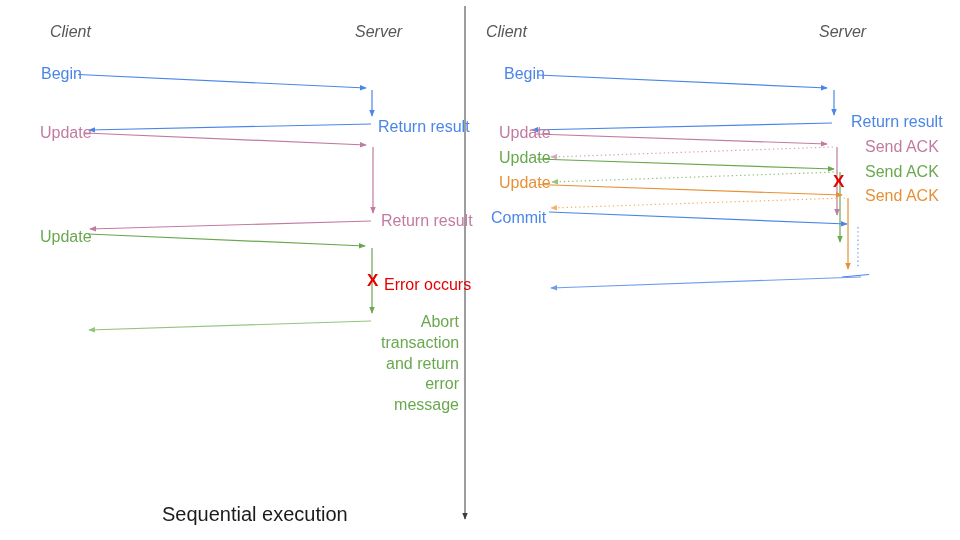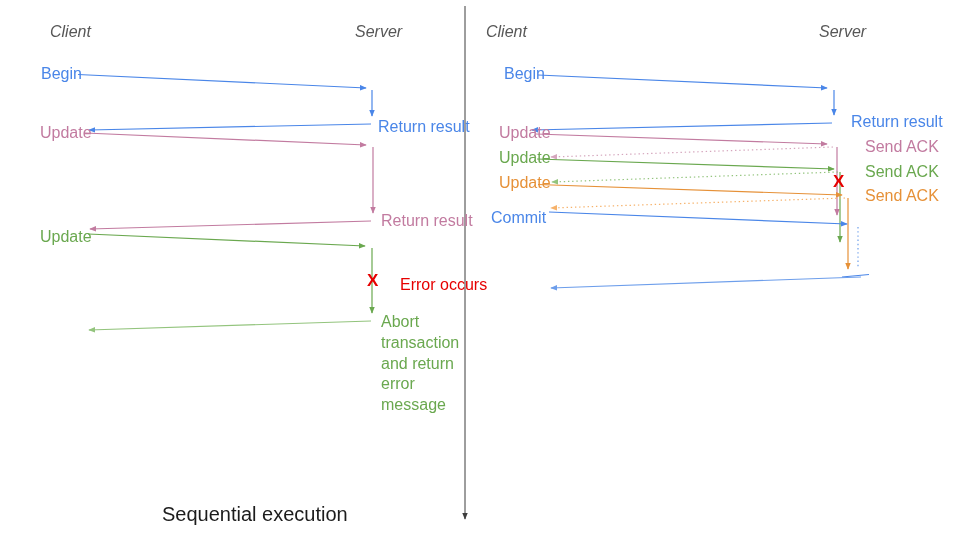--- a/index.html
+++ b/index.html
@@ -12,21 +12,21 @@
   .role{font-size:16px;font-style:italic;color:#575757;}
   .caption{font-size:20px;color:#1c1c1c;}
   .time{font-size:12px;color:#222222;}
   .blue{color:#4a86e8;}
   .pink{color:#c27ba0;}
   .green{color:#6aa84f;}
   .orange{color:#e69138;}
   .red{color:#e60000;}
   .xmark{font-size:17px;font-weight:bold;color:#e60000;}
   .note{white-space:normal;line-height:1.3;}
-  .note-left{width:78px;}
+  .note-left{width:78px;text-align:right;}
   .note-right{width:80px;}
 </style>
 </head>
 <body>
 
 <div class="canvas">
 
   <svg width="960" height="540" viewBox="0 0 960 540">
     <defs>
       <marker id="m-blue" markerUnits="userSpaceOnUse" markerWidth="8" markerHeight="7" refX="6.2" refY="2.8" orient="auto">
@@ -101,21 +101,21 @@
   <div class="lbl role" style="left:50px;top:22px;">Client</div>
   <div class="lbl role" style="left:355px;top:22px;">Server</div>
 
   <div class="lbl blue" style="left:41px;top:64px;">Begin</div>
   <div class="lbl blue" style="left:378px;top:117px;">Return result</div>
   <div class="lbl pink" style="left:40px;top:123px;">Update</div>
   <div class="lbl pink" style="left:381px;top:211px;">Return result</div>
   <div class="lbl green" style="left:40px;top:227px;">Update</div>
 
   <div class="lbl xmark" style="left:367px;top:271px;">X</div>
-  <div class="lbl red" style="left:384px;top:275px;margin-left:16px;">Error occurs</div>
+  <div class="lbl red" style="left:384px;top:275px;">Error occurs</div>
 
   <div class="lbl green note note-left" style="left:381px;top:312px;">Abort transaction and return error message</div>
 
   <div class="lbl caption" style="left:162px;top:502px;">Sequential execution</div>
 
   <div class="lbl role" style="left:486px;top:22px;">Client</div>
   <div class="lbl role" style="left:819px;top:22px;">Server</div>
 
   <div class="lbl blue" style="left:504px;top:64px;">Begin</div>
   <div class="lbl blue" style="left:851px;top:112px;">Return result</div>

